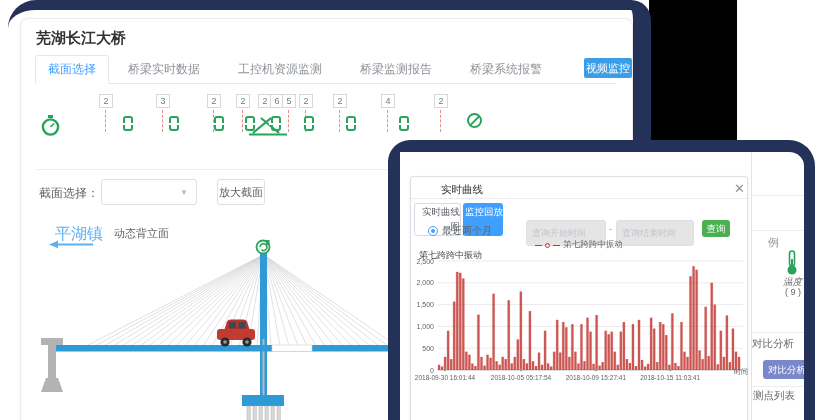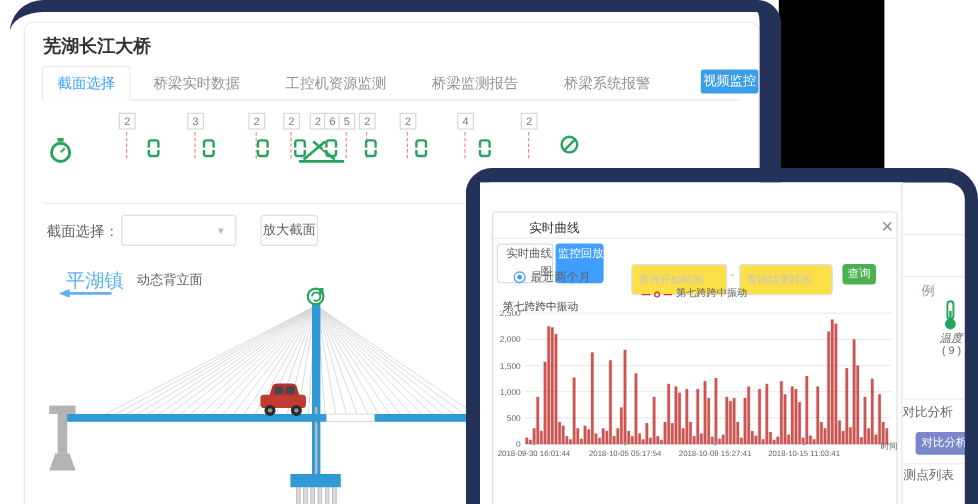--- a/index.html
+++ b/index.html
@@ -75,21 +75,21 @@
   .dtab { position:absolute; top:26px; height:33px; font-size:9.5px; text-align:right;
     border-radius:3px; cursor:pointer; }
   #dtab-1 { left:3px; width:47px; border:1px solid #d8dce5; color:#5f6368; line-height:15px; background:#fff; }
   #dtab-2 { left:52px; width:40px; background:#409eff; color:#fff; line-height:17px; }
   #radio { left:17px; top:49px; width:10px; height:10px; border:1px solid #409eff;
     border-radius:50%; background:#fff; cursor:pointer; }
   #radio::after { content:''; position:absolute; left:2px; top:2px; width:4px; height:4px;
     border-radius:50%; background:#409eff; }
   #radio-label { left:31px; top:47px; font-size:10px; color:#5f6368; }
   .dinput { position:absolute; top:43px; height:17px; border:1px solid #dcdfe6; border-radius:3px;
-    font-size:9px; color:#606266; padding:12px 5px; outline:none; background:#fde047; }
+    font-size:9px; color:#606266; padding:12px 5px; outline:none; background:#e5e5e5; }
   .dinput::placeholder { color:#bfc4cc; }
   #inp-start { left:115px; width:80px; }
   #inp-end { left:205px; width:78px; }
   #inp-sep { left:198px; top:47px; font-size:9px; color:#999; }
   #query-btn { left:291px; top:43px; width:28px; height:17px; background:#4caf50; color:#fff;
     font-size:9.5px; line-height:17px; text-align:center; border-radius:3px; cursor:pointer; }
   #chart-legend { left:0; right:0; top:62px; display:flex; justify-content:center;
     align-items:center; gap:3px; }
   #chart-legend .seg { width:7px; height:0; border-top:1px solid #c23531; }
   #chart-legend .ring { width:5px; height:5px; border:1px solid #c23531; border-radius:50%; }

